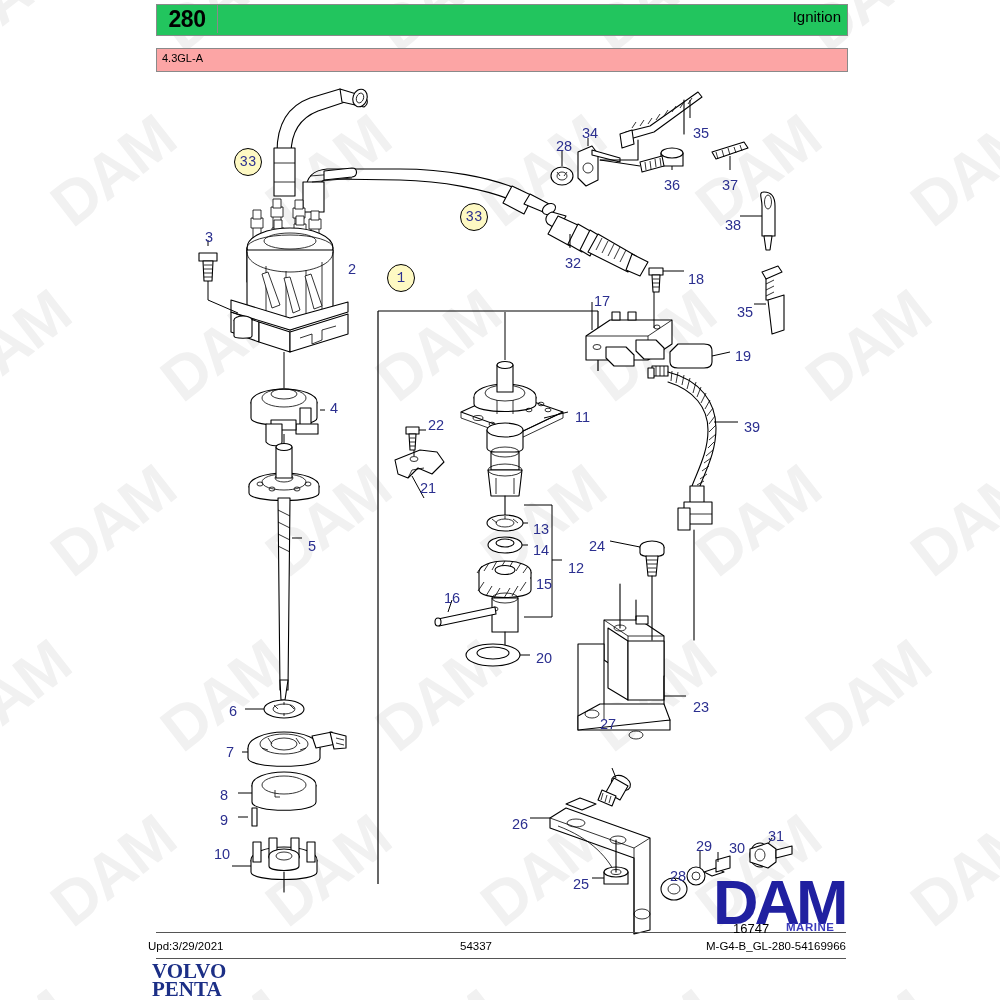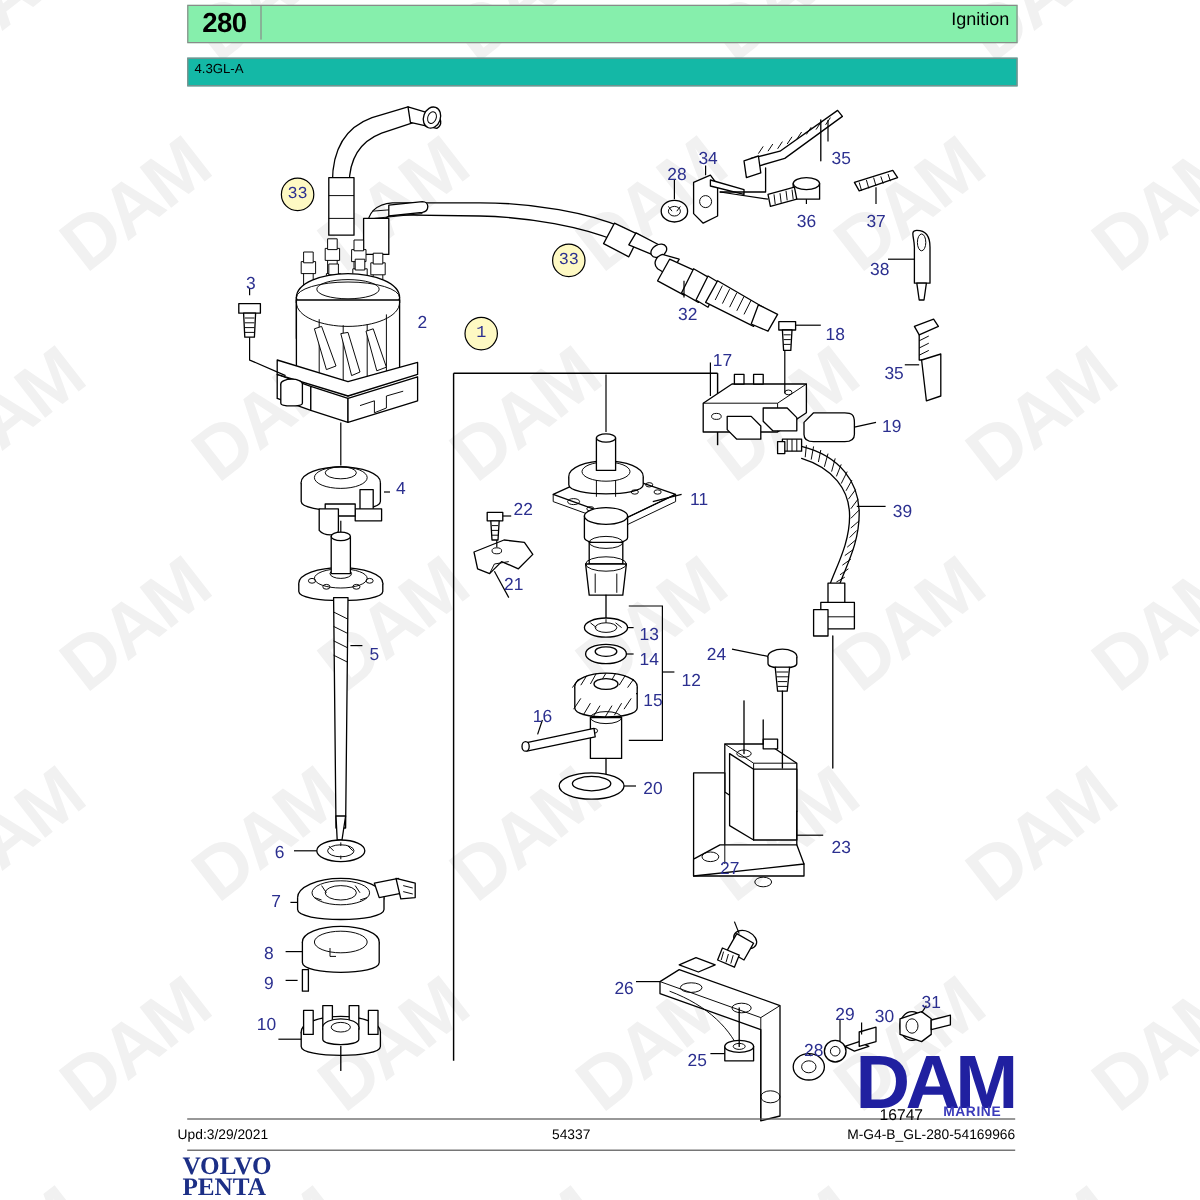--- a/index.html
+++ b/index.html
@@ -22,27 +22,27 @@
     font-size:62px;
     color:#f1f1f1;
     letter-spacing:-2px;
     transform:rotate(-38deg);
     white-space:nowrap;
     user-select:none;
   }
 
   
   .hdr-row{position:absolute;left:156px;top:4px;width:690px;height:30px;
-    border:1px solid #8a8a8a;background:#86efac;z-index:5;}
+    border:1px solid #8a8a8a;background:#22c55e;z-index:5;}
   .hdr-num{position:absolute;left:0;top:0;width:60px;height:28px;
     border-right:1px solid #8a8a8a;display:flex;align-items:center;justify-content:center;
     font-size:23px;font-weight:bold;letter-spacing:-0.5px;}
   .hdr-title{position:absolute;right:6px;top:3px;font-size:15px;}
   .sub-row{position:absolute;left:156px;top:48px;width:690px;height:22px;
-    border:1px solid #8a8a8a;background:#14b8a6;z-index:5;}
+    border:1px solid #8a8a8a;background:#fca5a5;z-index:5;}
   .sub-txt{position:absolute;left:5px;top:3px;font-size:11px;}
 
   
   .ft-line{position:absolute;left:156px;top:932px;width:690px;height:1px;background:#555;z-index:5;}
   .ft{position:absolute;top:940px;font-size:11.5px;z-index:5;}
   .ft-left{left:148px;}
   .ft-mid{left:460px;}
   .ft-right{right:154px;}
   .ft-line2{position:absolute;left:156px;top:958px;width:690px;height:1px;background:#555;z-index:5;}
   .models{position:absolute;left:282px;top:966px;font-size:11.5px;z-index:5;white-space:nowrap;}

